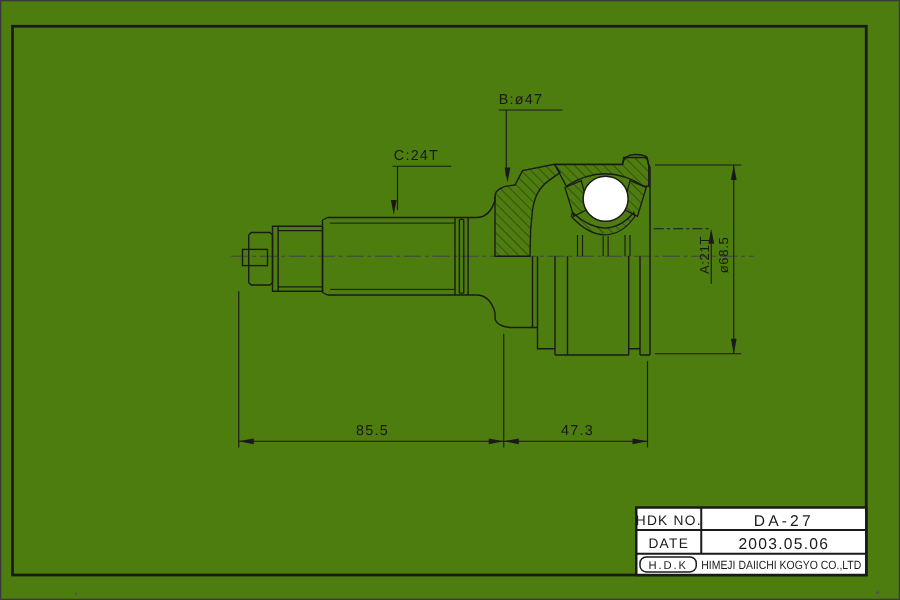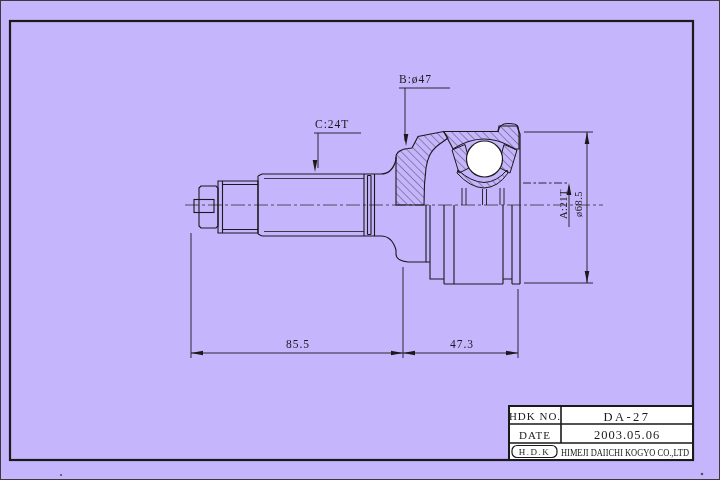--- a/index.html
+++ b/index.html
@@ -1,22 +1,22 @@
 <!DOCTYPE html>
 <html><head>
 <meta charset="utf-8">
 <style>
   html,body{margin:0;padding:0;background:#e8e8e8;}
   .sheet{
     position:relative;
     width:718px;height:478px;
-    background:#c4b5fd;
+    background:#4d7c0f;
     border:1px solid #3a3a3a;
     overflow:hidden;
-    font-family:Liberation Serif, serif;
+    font-family:Liberation Sans, sans-serif;
   }
   svg{position:absolute;left:0;top:0;}
   text{fill:#1a1a1a;}
   .dimtext{font-size:11.5px;letter-spacing:1px;}
   .dimtext-sm{font-size:10.5px;letter-spacing:0.5px;}
   .tb-label{font-size:11px;letter-spacing:1px;}
   .tb-value{font-size:12.5px;letter-spacing:2.5px;}
   .tb-value2{font-size:12.5px;letter-spacing:1px;}
   .tb-logo{font-size:9px;letter-spacing:1.5px;}
   .tb-company{font-size:9.5px;}

